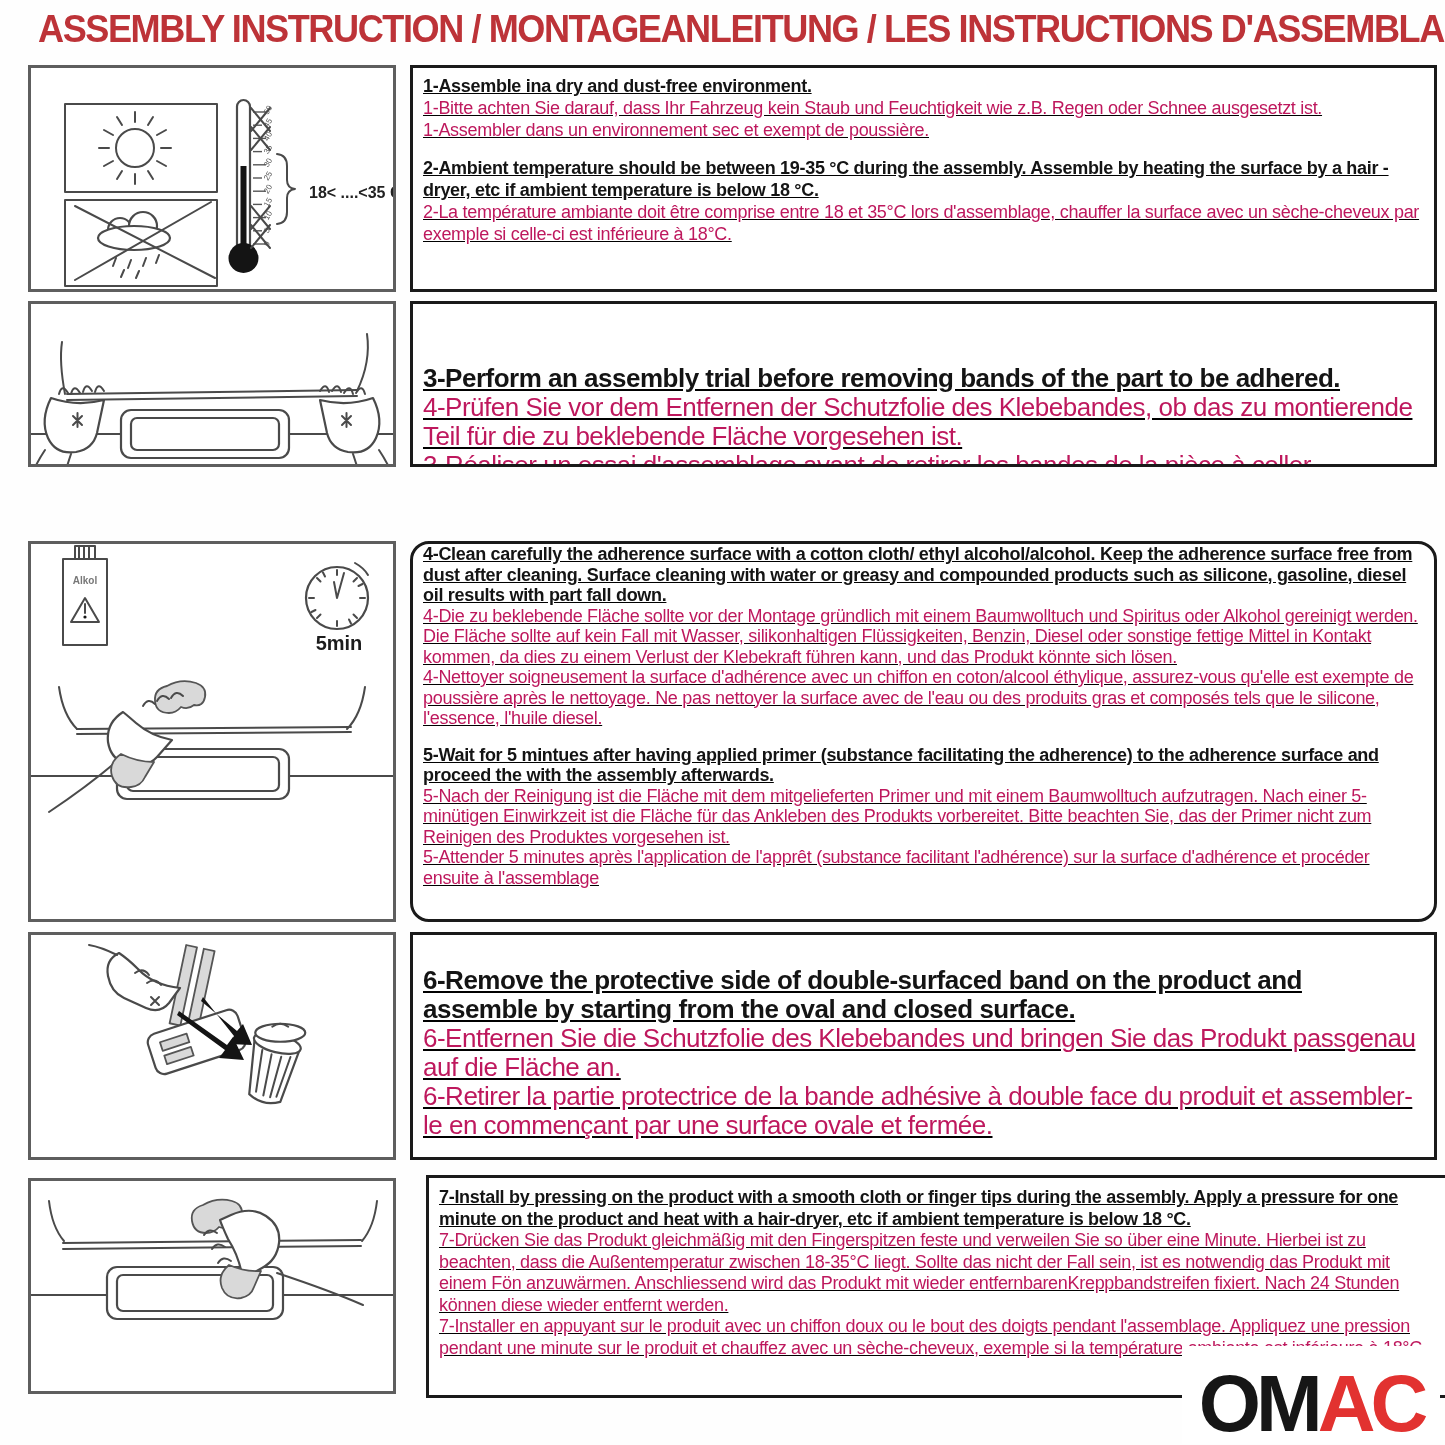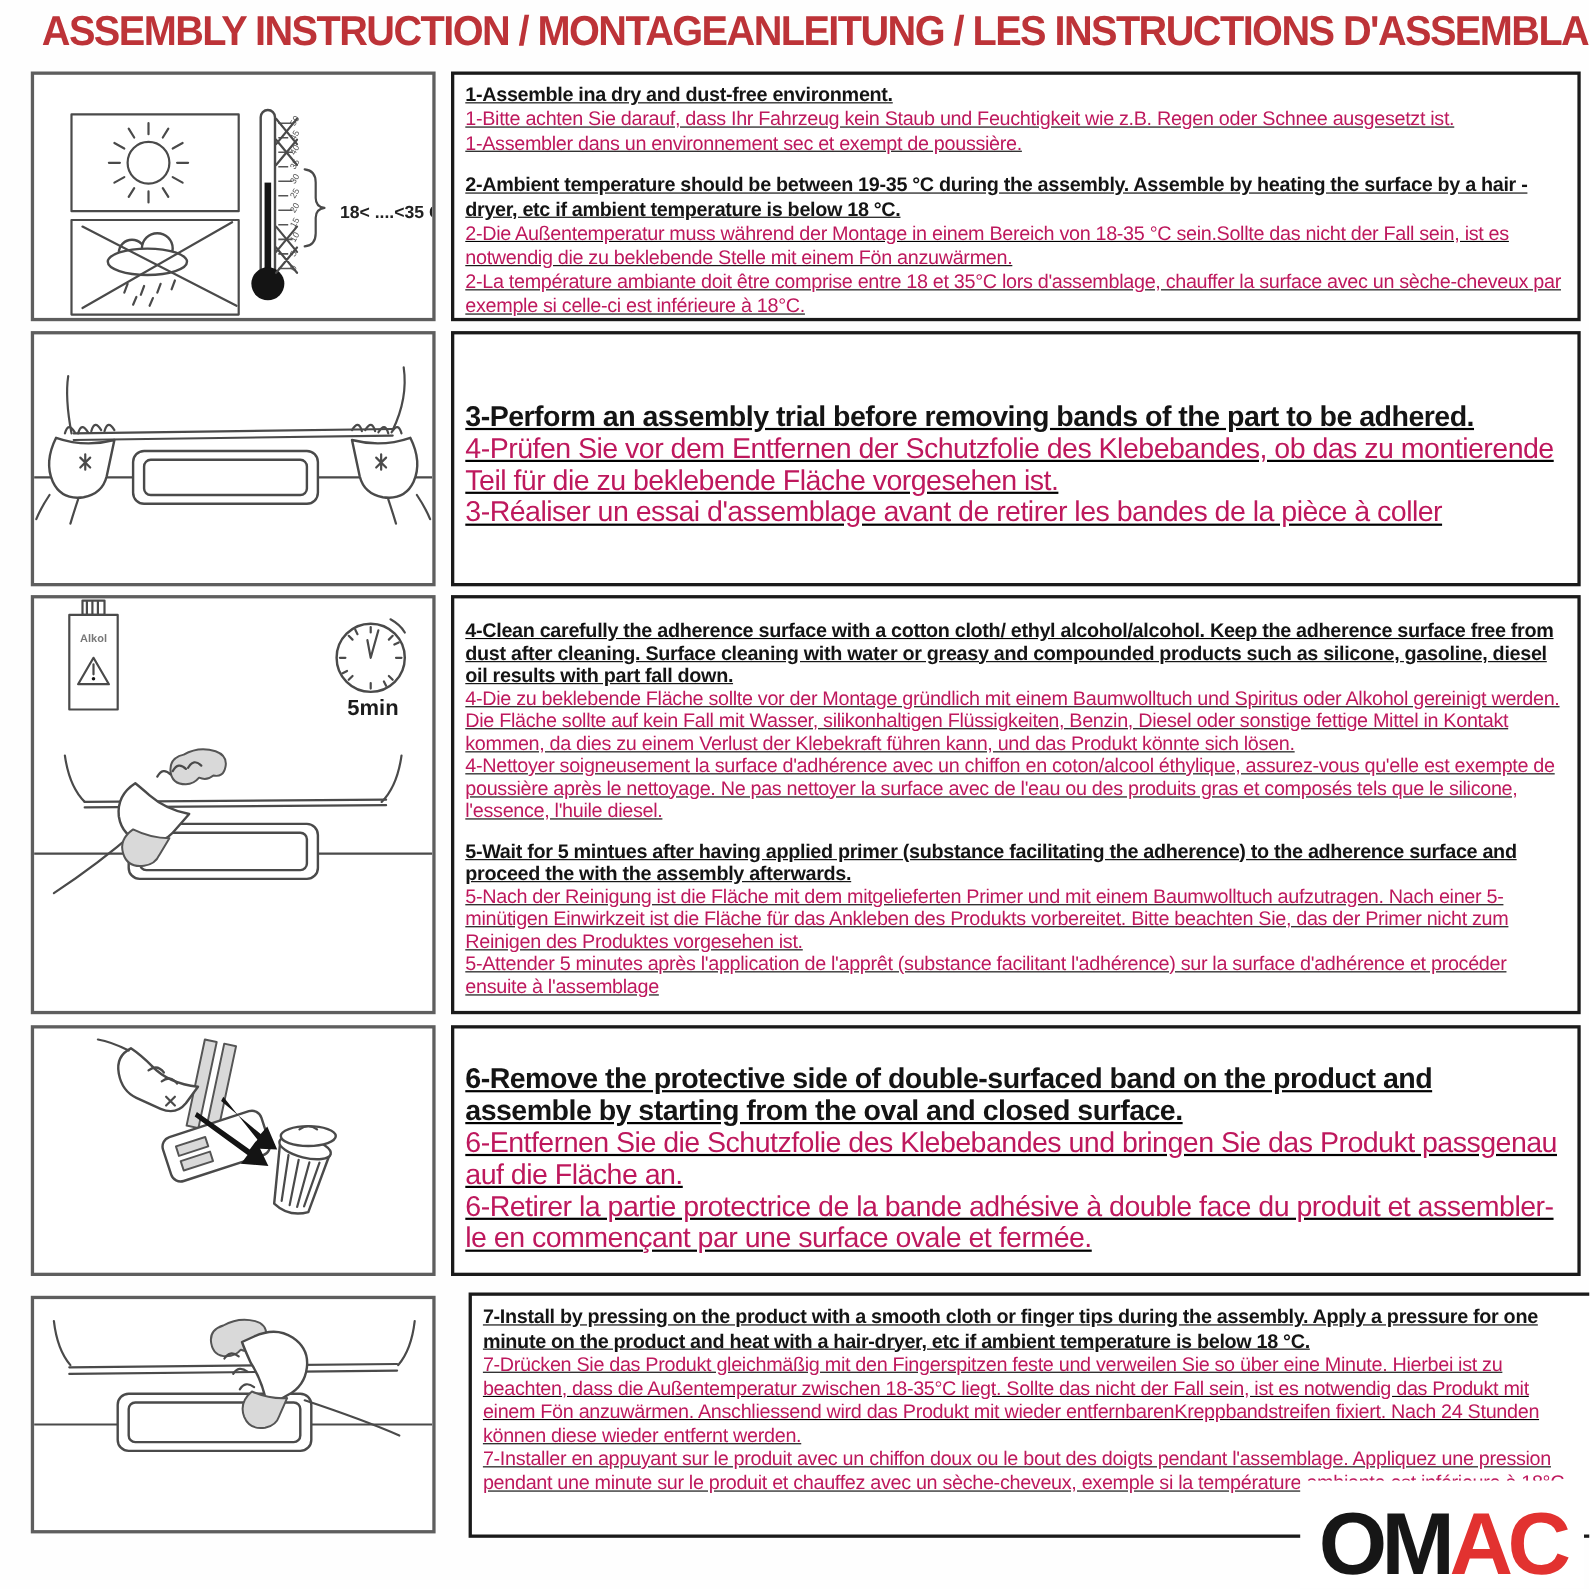--- a/index.html
+++ b/index.html
@@ -14,28 +14,28 @@
   }
   .ill-box{
     position:absolute;left:28px;width:368px;border:3px solid #5e5e5e;
     background:#fff;box-sizing:border-box;overflow:hidden;
   }
   .txt-box{
     position:absolute;left:410px;width:1027px;border:3px solid #1a1a1a;
     background:#fff;box-sizing:border-box;overflow:hidden;
   }
   .r1{top:65px;height:227px;}
-  .r2{top:301px;height:232px;}
+  .r2{top:301px;height:166px;}
   .r3{top:541px;height:381px;}
   .r4{top:932px;height:228px;}
   .r5i{top:1178px;height:216px;}
   .r5t{top:1175px;height:223px;}
   .txt-box{padding:7px 12px 0 10px;text-decoration:underline;}
   .t2{padding-top:60px;}
-  .t3{padding-top:19px;}
+  .t3{padding-top:0;border-radius:19px;}
   .t4{padding-top:31px;}
   .t5{padding-top:9px;margin-left:16px;}
   .para{margin:0;color:#be185d;}
   .para.bold{font-weight:bold;color:#141414;}
   .para.gap{margin-top:16px;}
   .small .para{font-size:18px;line-height:22px;letter-spacing:-0.3px;}
   .small.dense .para{line-height:20.5px;}
   .small.t5 .para{line-height:21.5px;}
   .big .para{font-size:26px;line-height:29px;letter-spacing:-0.5px;}
   svg{display:block;}
@@ -106,21 +106,20 @@
         <path class="ln" stroke-width="2.2" d="M246,86 q10,1 10,12 l0,14 q0,8 8,9 q-8,1 -8,9 l0,14 q0,11 -10,12"></path>
         <text x="278" y="130" font-size="16" font-weight="bold" fill="#222">18&lt; ....&lt;35 C</text>
       </g>
     </svg>
   </div>
   <div class="txt-box r1 small">
       <p class="para bold">1-Assemble ina dry and dust-free environment.</p>
       <p class="para">1-Bitte achten Sie darauf, dass Ihr Fahrzeug kein Staub und Feuchtigkeit wie z.B. Regen oder Schnee ausgesetzt ist.</p>
       <p class="para">1-Assembler dans un environnement sec et exempt de poussière.</p>
       <p class="para bold gap">2-Ambient temperature should be between 19-35 °C  during the assembly. Assemble by heating the surface by a hair -dryer, etc if ambient temperature is below 18 °C.</p>
-      <p class="para">2-Die Außentemperatur muss während der Montage in einem Bereich von 18-35 °C  sein.Sollte das nicht der Fall sein, ist es notwendig die zu beklebende Stelle mit einem Fön anzuwärmen.</p>
       <p class="para">2-La température ambiante doit être comprise entre 18 et 35°C lors d'assemblage, chauffer la surface avec un sèche-cheveux par exemple si celle-ci est inférieure à 18°C.</p>
     </div>
 
   <div class="ill-box r2">
     <svg width="362" height="226" viewBox="0 0 362 226">
       <g>
         <line class="ln" x1="0" y1="130" x2="362" y2="130"></line>
         <path class="ln" stroke-width="1.8" d="M34,90 Q28,58 31,38"></path>
         <path class="ln" stroke-width="1.8" d="M326,87 Q340,58 336,30"></path>
         <path class="ln" d="M36,90 L326,86 M36,96 L326,92"></path>

